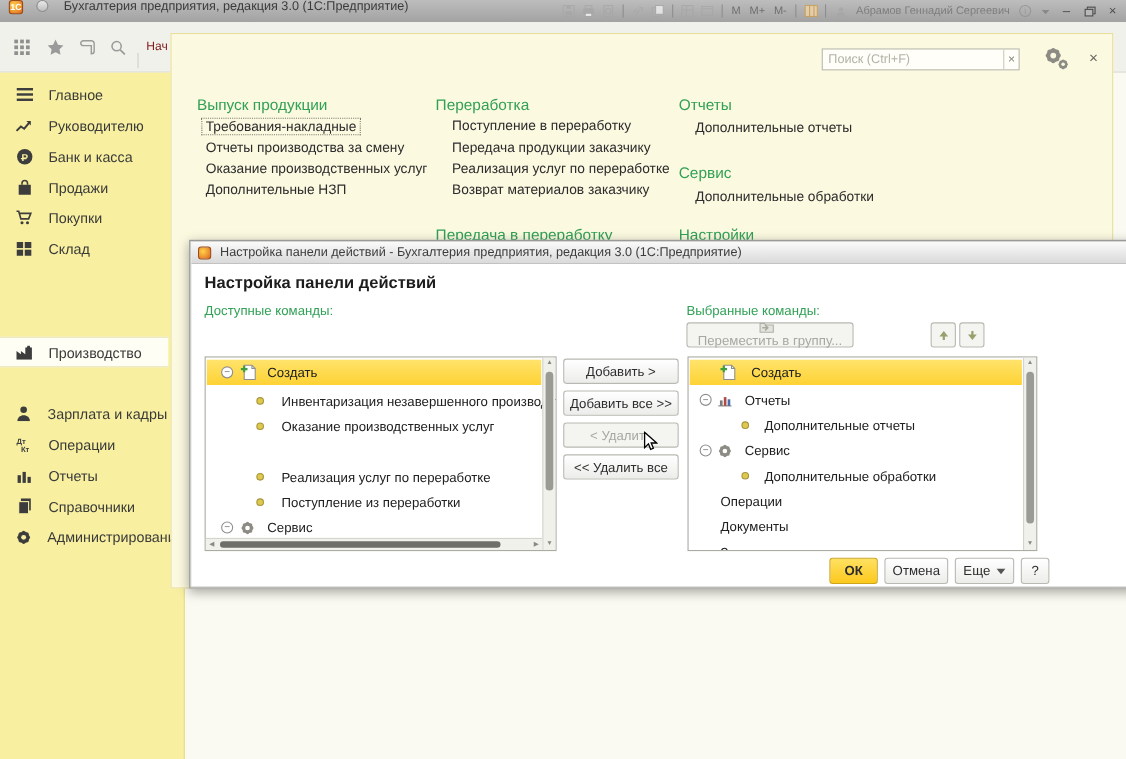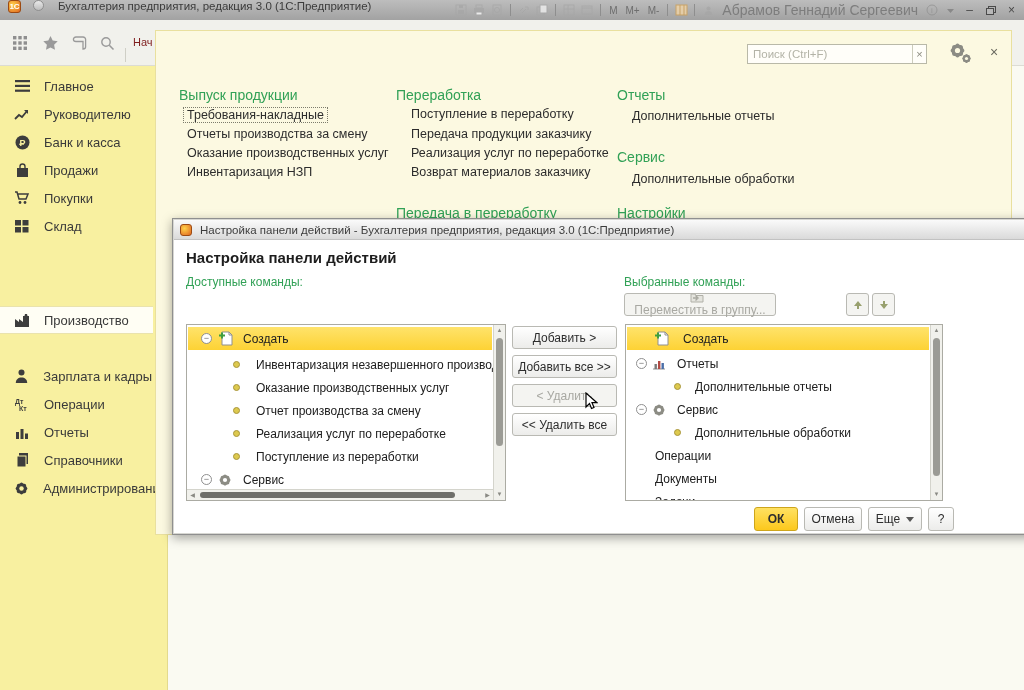--- a/index.html
+++ b/index.html
@@ -14,21 +14,21 @@
     background:radial-gradient(circle at 35% 35%, #ffd24a, #e0641f); border:1px solid #9c4a12;
     color:#fff; font-size:8px; line-height:11px; text-align:center; font-weight:bold; }
   .tb-circle { width:11px; height:11px; margin-left:12px; border-radius:50%;
     background:linear-gradient(#e9e9e9,#bdbdbd); border:1px solid #8f8f8f; }
   .tb-title { margin-left:14px; font-size:11.5px; color:#3b3b3b; white-space:nowrap; }
   .tb-right { position:absolute; right:4px; top:0; height:20px; display:flex; align-items:center; gap:4px; }
   .tb-ic { width:14px; height:13px; display:flex; align-items:center; justify-content:center; opacity:.75; }
   .tb-ic svg { display:block; }
   .tb-sep { width:1px; height:12px; background:#8e8e8e; margin:0 2px; }
   .tb-mem { font-size:10px; color:#6e6e6e; padding:0 2px; }
-  .tb-user { font-size:14px; color:#7d7d7d; white-space:nowrap; margin:0 3px; }
+  .tb-user { font-size:10px; color:#7d7d7d; white-space:nowrap; margin:0 3px; }
   .wc { width:17px; height:15px; display:flex; align-items:center; justify-content:center;
     color:#4a4a4a; font-size:12px; line-height:12px; }
   .wc-restore { position:relative; }
   .wc-restore i { position:absolute; width:8px; height:7px; border:1px solid #4a4a4a; background:transparent; }
   .wc-restore i.b { left:4px; top:5px; background:#b8b8b8; }
   .wc-restore i.a { left:6px; top:3px; }
 
   
   .toolbar { position:absolute; left:0; top:20px; width:1024px; height:46px;
     background:#f1f1ec; border-bottom:1px solid #dcdcd4; }
@@ -383,21 +383,21 @@
           </g>
           <circle cx="17.5" cy="15.5" r="1.6" fill="#fcf9e1"></circle>
         </svg>
     </div>
     <div class="panel-close">×</div>
 
     <div class="sec-header" style="left:23px; top:56px">Выпуск продукции</div>
     <div class="sec-link focused" style="left:31px; top:76px">Требования-накладные</div>
     <div class="sec-link" style="left:31px; top:96px">Отчеты производства за смену</div>
     <div class="sec-link" style="left:31px; top:115px">Оказание производственных услуг</div>
-    <div class="sec-link" style="left:31px; top:134px">Инвентаризация НЗП</div>
+    <div class="sec-link" style="left:31px; top:134px">Дополнительные НЗП</div>
 
     <div class="sec-header" style="left:240px; top:56px">Переработка</div>
     <div class="sec-link" style="left:255px; top:76px">Поступление в переработку</div>
     <div class="sec-link" style="left:255px; top:96px">Передача продукции заказчику</div>
     <div class="sec-link" style="left:255px; top:115px">Реализация услуг по переработке</div>
     <div class="sec-link" style="left:255px; top:134px">Возврат материалов заказчику</div>
     <div class="sec-header" style="left:240px; top:174px">Передача в переработку</div>
 
     <div class="sec-header" style="left:461px; top:56px">Отчеты</div>
     <div class="sec-link" style="left:476px; top:78px">Дополнительные отчеты</div>
@@ -449,24 +449,20 @@
           </span>
         <span class="tlabel">Создать</span>
       </div>
       <div class="trow" style="top:28px">
         <span class="bullet" style="margin-left:45px"></span>
         <span class="tlabel" style="margin-left:16px">Инвентаризация незавершенного производства</span>
       </div>
       <div class="trow" style="top:51px">
         <span class="bullet" style="margin-left:45px"></span>
         <span class="tlabel" style="margin-left:16px">Оказание производственных услуг</span>
-      </div>
-      <div class="trow" style="top:74px">
-        <span class="bullet" style="margin-left:45px"></span>
-        <span class="tlabel" style="margin-left:16px">Отчет производства за смену</span>
       </div>
       <div class="trow" style="top:97px">
         <span class="bullet" style="margin-left:45px"></span>
         <span class="tlabel" style="margin-left:16px">Реализация услуг по переработке</span>
       </div>
       <div class="trow" style="top:120px">
         <span class="bullet" style="margin-left:45px"></span>
         <span class="tlabel" style="margin-left:16px">Поступление из переработки</span>
       </div>
       <div class="trow" style="top:143px">

